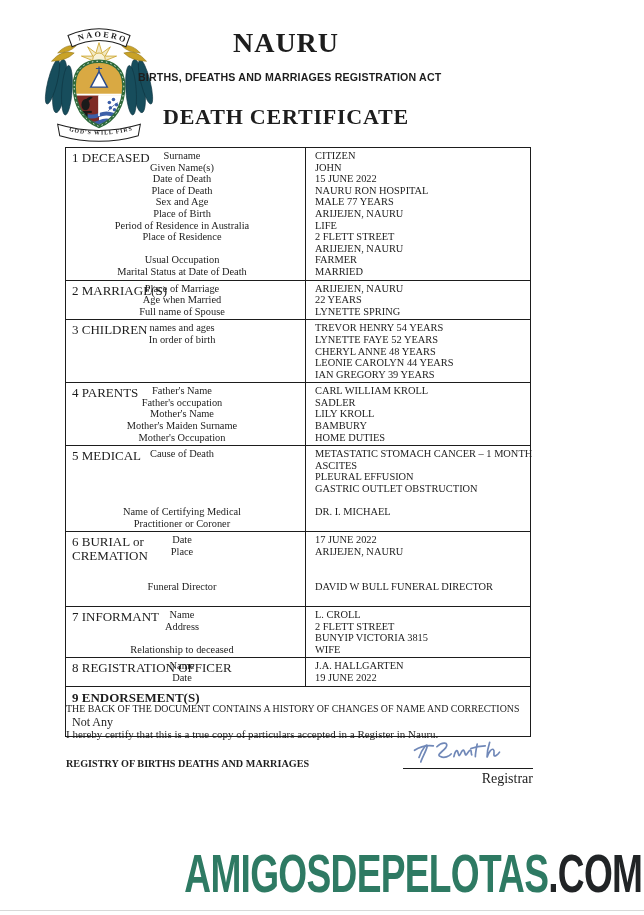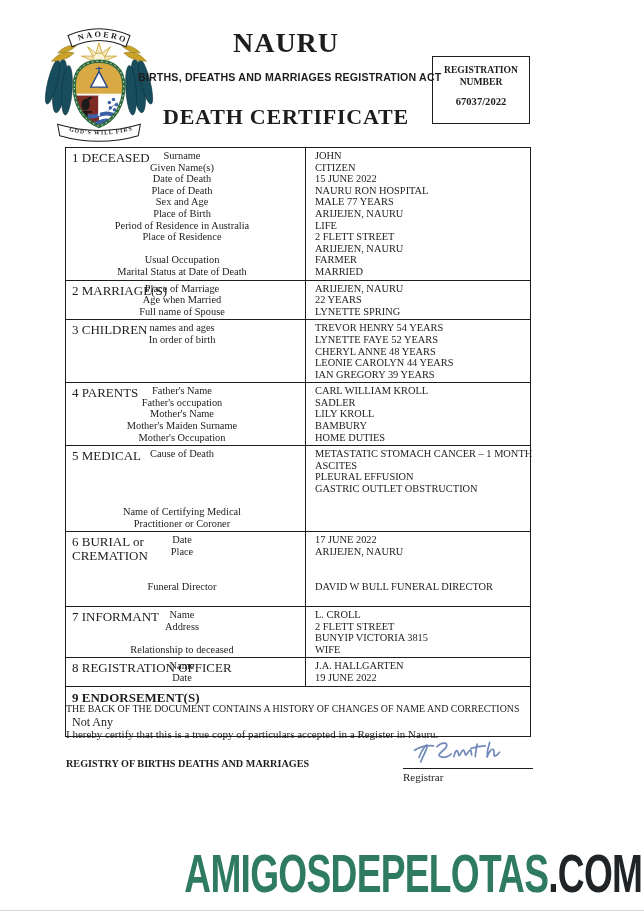--- a/index.html
+++ b/index.html
@@ -44,21 +44,21 @@
   .full-title { font-size:13px; font-weight:bold; line-height:15px; }
   .full-note { font-size:12px; margin-top:10px; }
 
   
   .back-note { position:absolute; left:66px; top:703px; width:470px; font-weight:normal; font-size:9.9px; white-space:nowrap; }
   .certify-line { position:absolute; left:66px; top:728px; width:470px; font-size:11px; }
   .registry-line { position:absolute; left:66px; top:758px; font-weight:bold; font-size:10.2px; }
   .signature-block { position:absolute; left:403px; top:736px; width:130px; }
   .signature-svg { display:block; margin-left:8px; }
   .signature-rule { border-top:1.6px solid #1d1d1d; margin-top:-2px; }
-  .registrar-label { text-align:left; font-size:11px; margin-top:2px; }
+  .registrar-label { text-align:right; font-size:14px; margin-top:2px; }
 
   
   .watermark {
     position:absolute; right:2px; top:843px; white-space:nowrap;
     font-family:"Liberation Sans", sans-serif; font-weight:bold; font-size:53px;
     letter-spacing:-1px; transform:scaleX(0.70); transform-origin:right center;
   }
   .bottom-rule { position:absolute; left:0; right:0; top:910px; border-top:1px solid #d8d8d8; }
 </style>
 </head>
@@ -144,25 +144,20 @@
       </text>
     </g>
   </svg>
 
   <div class="title-block">
     <div class="country-title">NAURU</div>
     <div class="act-line">BIRTHS, DFEATHS AND MARRIAGES REGISTRATION ACT</div>
     <div class="doc-title">DEATH CERTIFICATE</div>
   </div>
 
-  <div class="reg-box">
-    <div class="reg-label">REGISTRATION</div>
-    <div class="reg-label">NUMBER</div>
-    <div class="reg-number">67037/2022</div>
-  </div>
 
   <div class="cert-table">
       <div class="section-row">
         <div class="cell-left">
           <div class="section-title">
             <div>1 DECEASED</div>
           </div>
           <div class="labels">
             <div class="line">Surname</div>
             <div class="line">Given Name(s)</div>
@@ -171,22 +166,22 @@
             <div class="line">Sex and Age</div>
             <div class="line">Place of Birth</div>
             <div class="line">Period of Residence in Australia</div>
             <div class="line">Place of Residence</div>
             <div class="line">&nbsp;</div>
             <div class="line">Usual Occupation</div>
             <div class="line">Marital Status at Date of Death</div>
           </div>
         </div>
         <div class="cell-right">
+          <div class="line">CITIZEN</div>
           <div class="line">JOHN</div>
-          <div class="line">CITIZEN</div>
           <div class="line">15 JUNE 2022</div>
           <div class="line">NAURU RON HOSPITAL</div>
           <div class="line">MALE 77 YEARS</div>
           <div class="line">ARIJEJEN, NAURU</div>
           <div class="line">LIFE</div>
           <div class="line">2 FLETT STREET</div>
           <div class="line">ARIJEJEN, NAURU</div>
           <div class="line">FARMER</div>
           <div class="line">MARRIED</div>
         </div>
@@ -264,20 +259,21 @@
             <div class="line">Name of Certifying Medical</div>
             <div class="line">Practitioner or Coroner</div>
           </div>
         </div>
         <div class="cell-right">
           <div class="line">METASTATIC STOMACH CANCER – 1 MONTH</div>
           <div class="line">ASCITES</div>
           <div class="line">PLEURAL EFFUSION</div>
           <div class="line">GASTRIC OUTLET OBSTRUCTION</div>
           <div class="line">&nbsp;</div>
+          <div class="line">DR. I. MICHAEL</div>
           <div class="line">&nbsp;</div>
         </div>
       </div>
       <div class="section-row">
         <div class="cell-left">
           <div class="section-title">
             <div>6 BURIAL or</div>
             <div>CREMATION</div>
           </div>
           <div class="labels">

